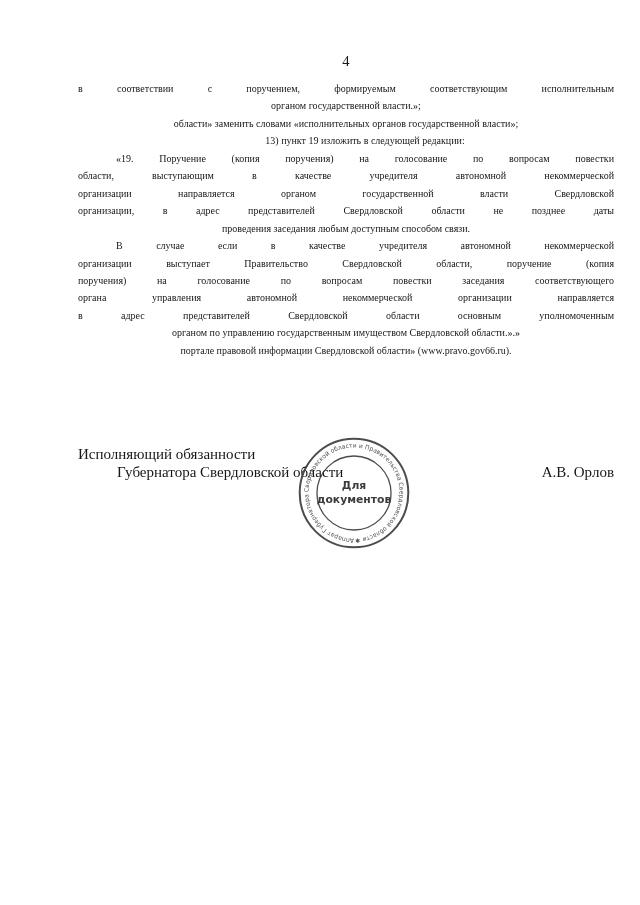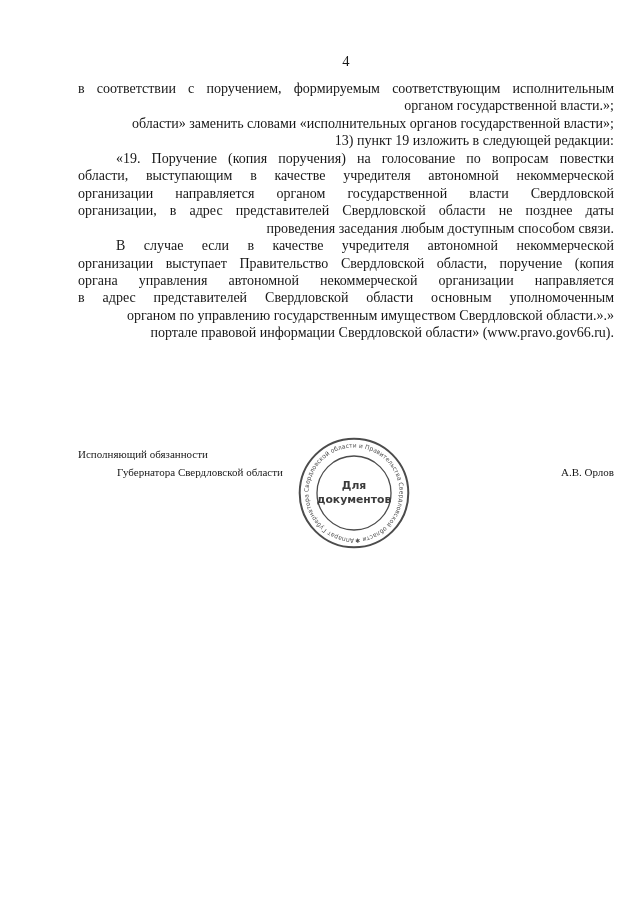--- a/index.html
+++ b/index.html
@@ -19,32 +19,32 @@
     width: 536px;
     text-align: center;
     font-size: 14.6px;
     line-height: 17.5px;
   }
   .body-text {
     position: absolute;
     top: 80px;
     left: 78px;
     width: 536px;
-    font-size: 14px;
+    font-size: 10px;
     line-height: 17.45px;
   }
-  .line { text-align: right; white-space: normal; }
+  .line { text-align: center; white-space: normal; }
   .line.just { text-align: justify; text-align-last: justify; }
   .line.ind { text-indent: 38px; }
   .signature {
     position: absolute;
     top: 446px;
     left: 78px;
     width: 536px;
-    font-size: 11px;
+    font-size: 15px;
     line-height: 17.5px;
   }
   .sig-row { display: flex; justify-content: space-between; margin-left: 39px; }
   .stamp {
     position: absolute;
     left: 296px;
     top: 435px;
     width: 116px;
     height: 116px;
     color: #3d3d3d;
@@ -75,20 +75,21 @@
       <div class="line">органом государственной власти.»;</div>
       <div class="line">области» заменить словами «исполнительных органов государственной власти»;</div>
       <div class="line ind">13) пункт 19 изложить в следующей редакции:</div>
       <div class="line just ind">«19. Поручение (копия поручения) на голосование по вопросам повестки</div>
       <div class="line just">области, выступающим в качестве учредителя автономной некоммерческой</div>
       <div class="line just">организации направляется органом государственной власти Свердловской</div>
       <div class="line just">организации, в адрес представителей Свердловской области не позднее даты</div>
       <div class="line">проведения заседания любым доступным способом связи.</div>
       <div class="line just ind">В случае если в качестве учредителя автономной некоммерческой</div>
       <div class="line just">организации выступает Правительство Свердловской области, поручение (копия</div>
+      <div class="line just">поручения) на голосование по вопросам повестки заседания соответствующего</div>
       <div class="line just">органа управления автономной некоммерческой организации направляется</div>
       <div class="line just">в адрес представителей Свердловской области основным уполномоченным</div>
       <div class="line">органом по управлению государственным имуществом Свердловской области.».»</div>
       <div class="line">портале правовой информации Свердловской области» (www.pravo.gov66.ru).</div>
     </div>
 
   <div class="signature">
     <div class="sig-line">Исполняющий обязанности</div>
     <div class="sig-row">
       <span>Губернатора Свердловской области</span>

